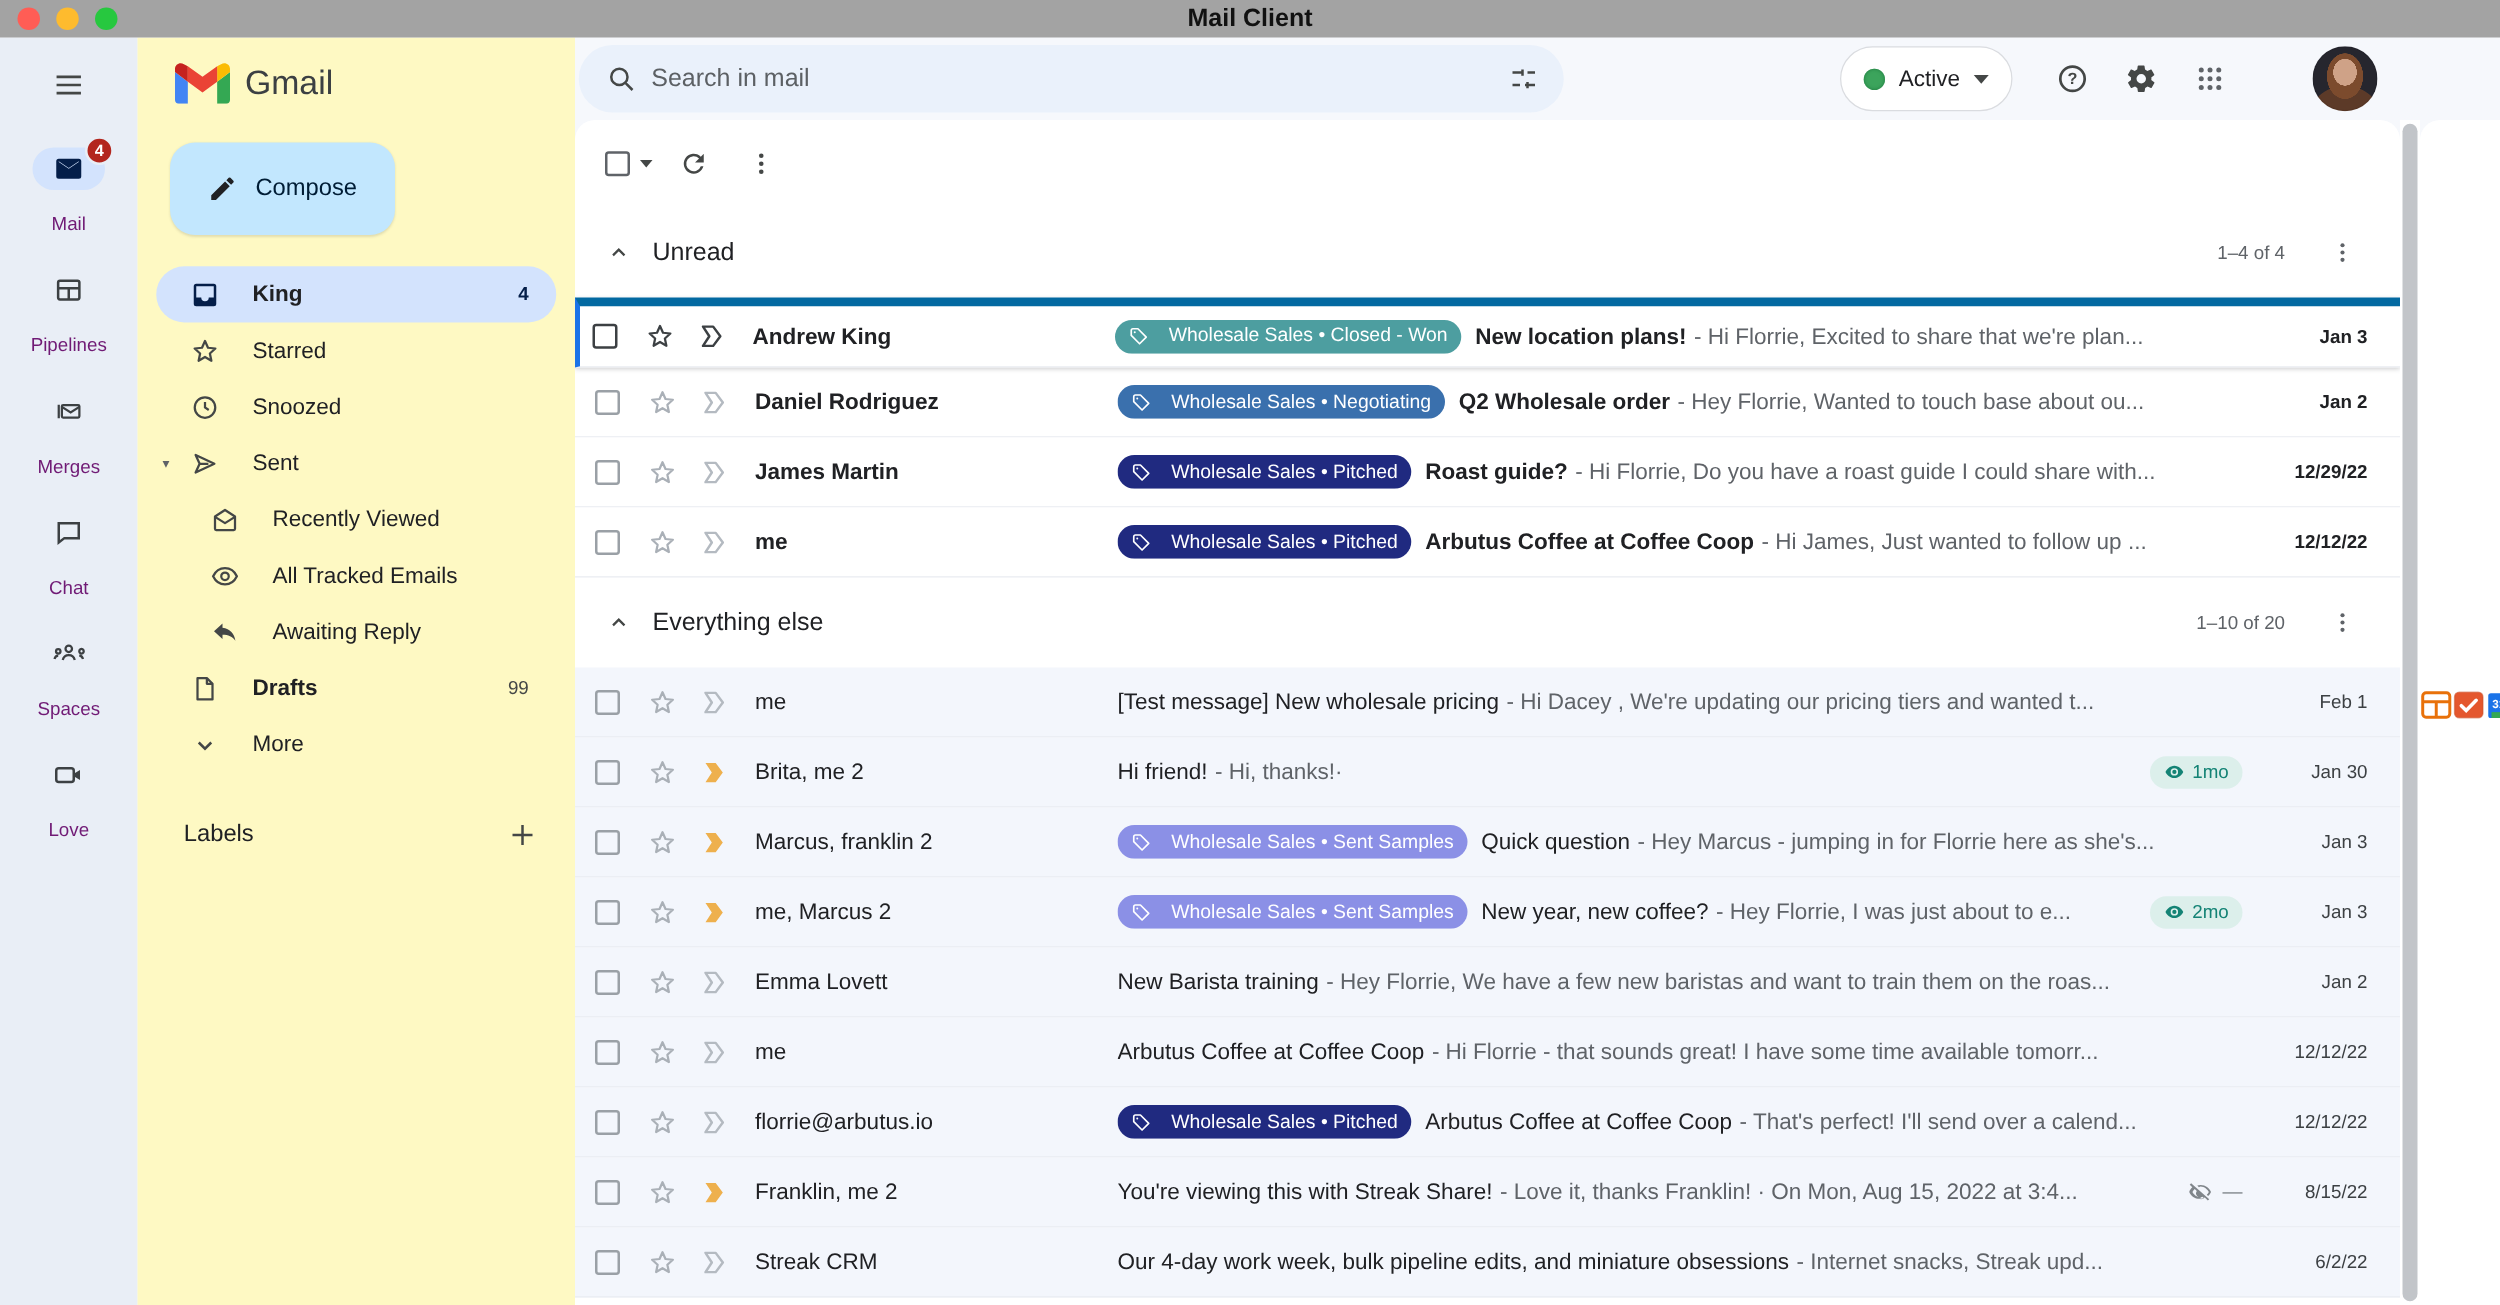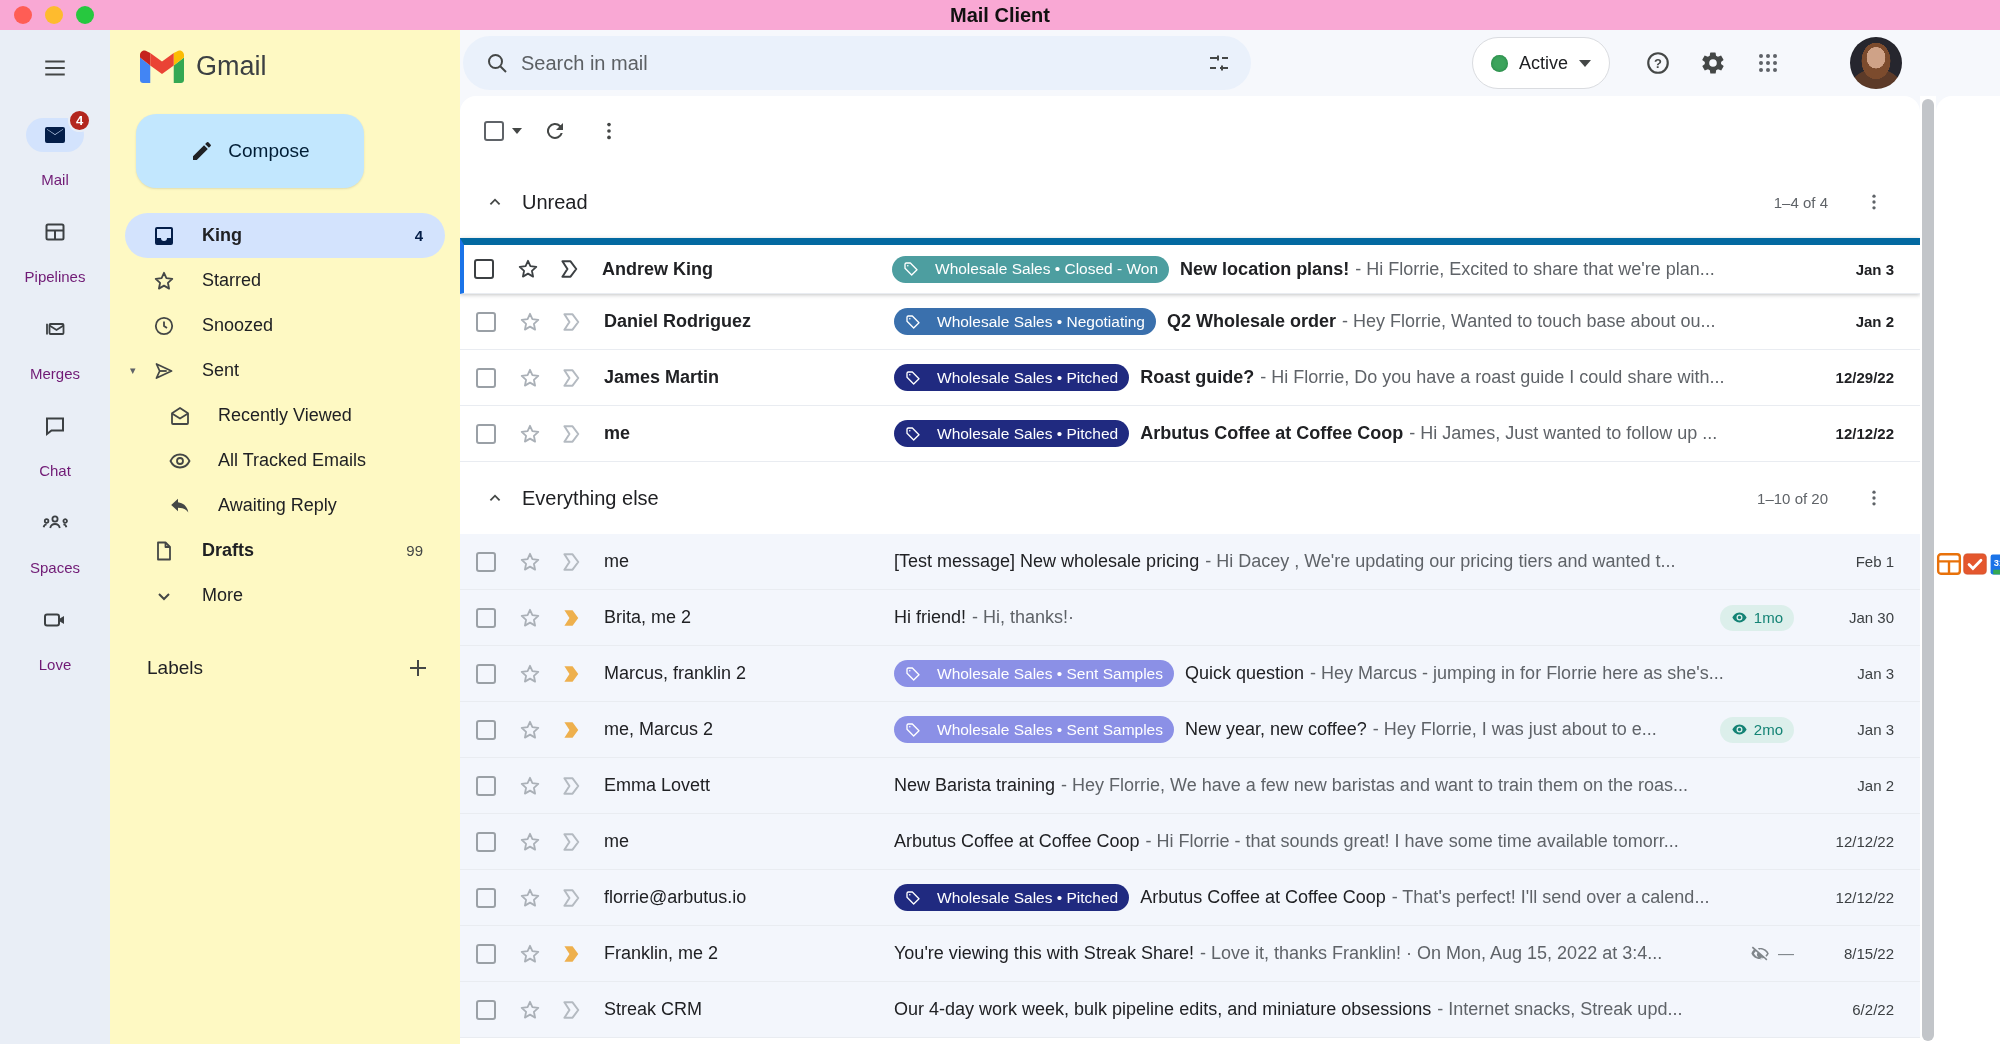--- a/index.html
+++ b/index.html
@@ -1,21 +1,21 @@
 <!DOCTYPE html>
 <html><head>
 <meta charset="utf-8">
 <style>
   html,body{margin:0;padding:0;width:2000px;height:1044px;overflow:hidden;
     font-family:"Liberation Sans","DejaVu Sans",sans-serif;background:#f6f8fc;color:#202124;
     -webkit-font-smoothing:antialiased}
   *{box-sizing:border-box}
 
   
-  .titlebar{height:30px;background:#f9a8d4;position:relative;display:flex;align-items:center;justify-content:center}
+  .titlebar{height:30px;background:#a3a3a3;position:relative;display:flex;align-items:center;justify-content:center}
   .lights{position:absolute;left:14px;top:0;height:30px;display:flex;align-items:center;gap:13px}
   .light{width:18px;height:18px;border-radius:50%}
   .light.red{background:#ff5d55}.light.yellow{background:#febb2e}.light.green{background:#27c83f}
   .win-title{font-size:20px;font-weight:700;color:#111}
 
   
   .app{display:flex;height:1014px}
 
   
   .rail{width:110px;background:#e9eef6;display:flex;flex-direction:column;align-items:center;flex:none}
@@ -26,21 +26,21 @@
   .rail-item.active .rail-pill{background:#d3e3fd;color:#041e49}
   .rail-badge{position:absolute;top:-9px;right:-7px;min-width:23px;height:23px;border-radius:12px;background:#b3261e;
     border:2px solid #e9eef6;color:#fff;font-size:13px;font-weight:700;display:flex;align-items:center;justify-content:center}
   .rail-label{margin-top:19px;font-size:15px;color:#701a75}
 
   
   .sidebar{width:350px;background:#fef9c3;flex:none;padding-top:14px}
   .brand{display:flex;align-items:center;padding-left:30px;height:44px}
   .brand svg{width:44px;height:33px}
   .brand-name{font-size:27px;color:#3c4043;margin-left:12px}
-  .compose{margin:26px 0 0 26px;width:228px;height:74px;border:none;border-radius:20px;background:#c2e7fe;
+  .compose{margin:26px 0 0 26px;width:180px;height:74px;border:none;border-radius:20px;background:#c2e7fe;
     display:flex;align-items:center;justify-content:center;gap:14px;font-size:19px;font-weight:500;color:#001d35;cursor:pointer;
     font-family:inherit;box-shadow:0 1px 2px rgba(60,64,67,.15)}
   .nav{margin-top:25px;padding-right:15px}
   .nav-item{height:45px;display:flex;align-items:center;padding-left:42px;border-radius:0 23px 23px 0;position:relative;cursor:pointer;font-size:18px;color:#202124}
   .nav-item.active{background:#d3e3fd;border-radius:23px;margin-left:15px;padding-left:27px;font-weight:700}
   .nav-item.indent{padding-left:58px}
   .nav-item.bold .nav-label{font-weight:700}
   .nav-ico{width:24px;height:24px;margin-right:26px;flex:none;color:#444746;display:flex;align-items:center;justify-content:center}
   .nav-label{flex:1;white-space:nowrap}
   .nav-count{padding-right:22px;font-size:15px;color:#444746}

